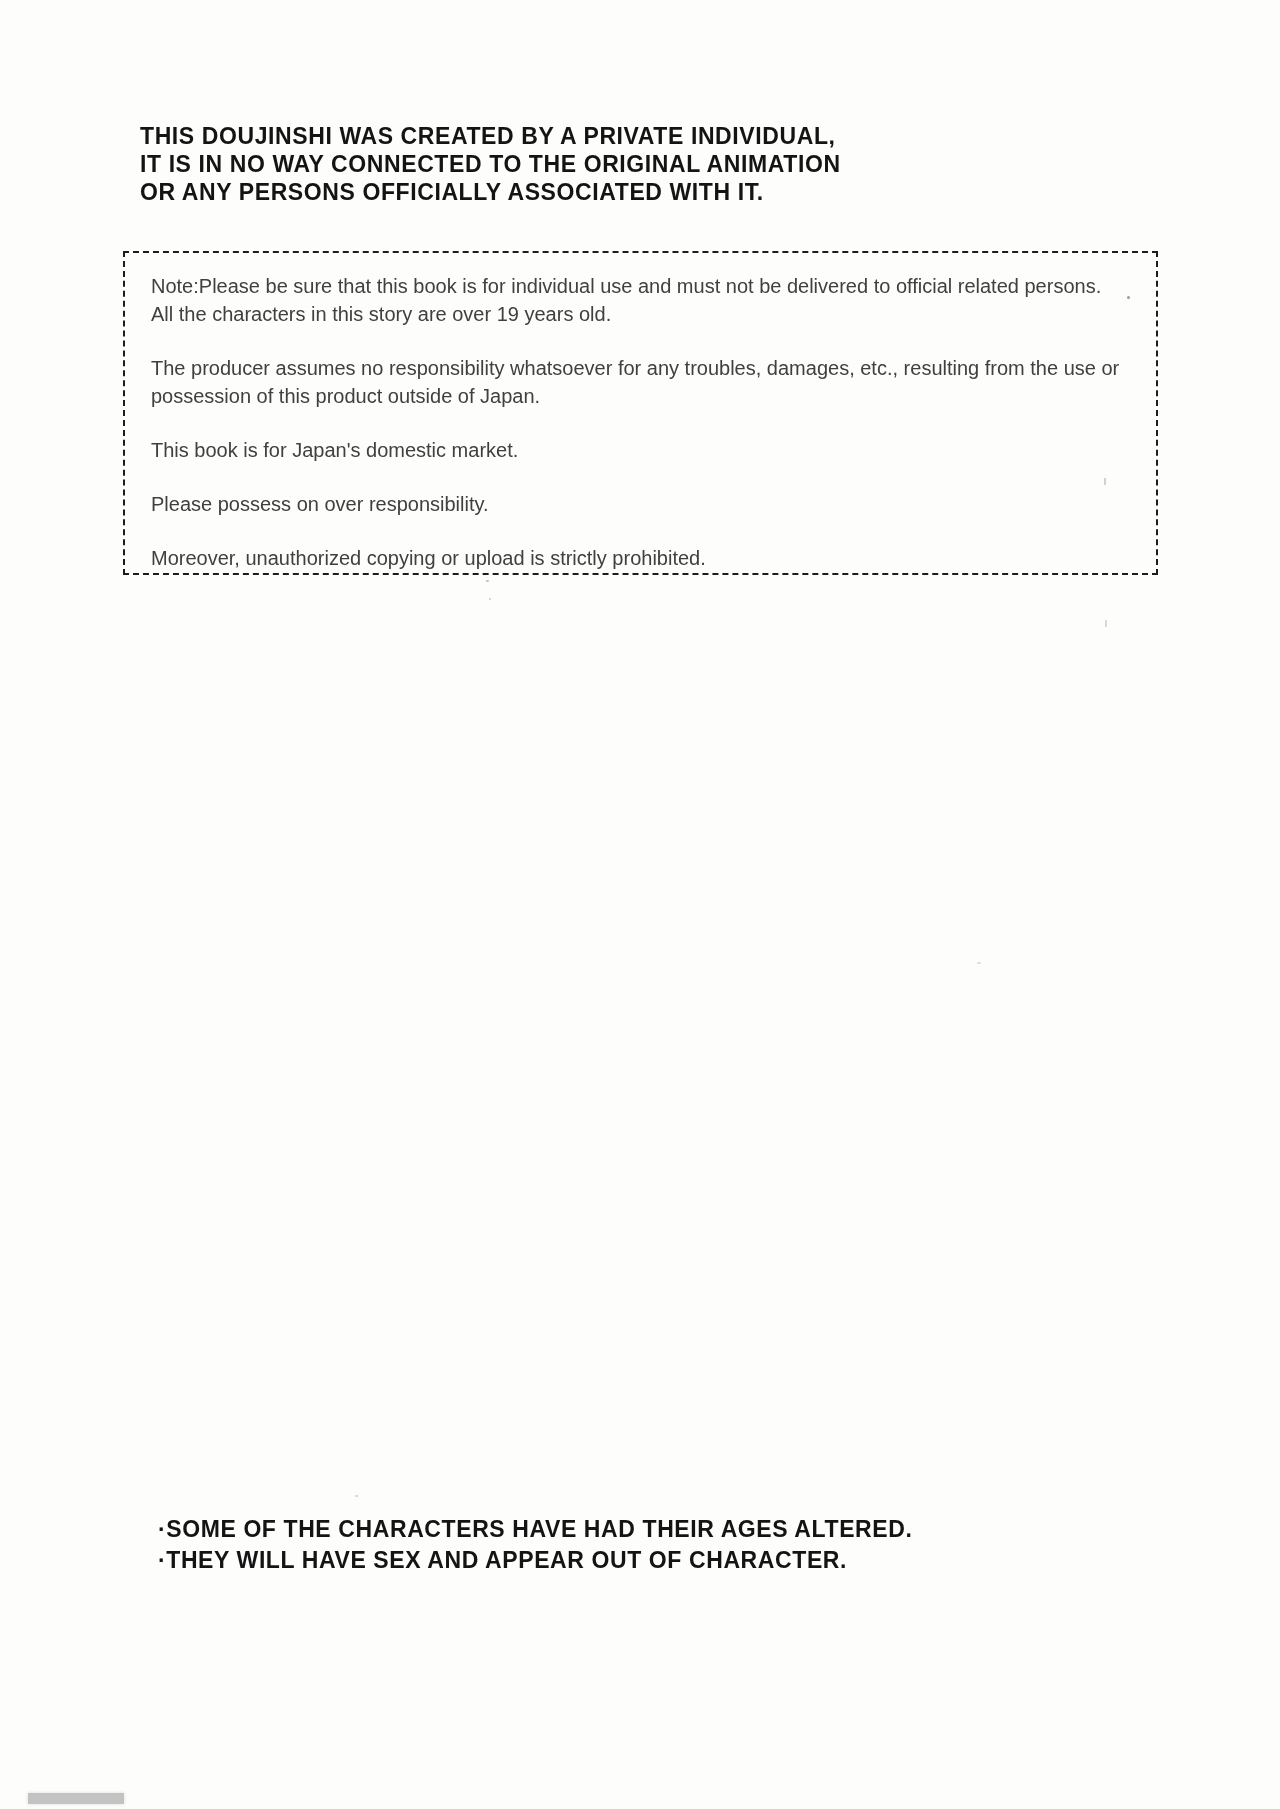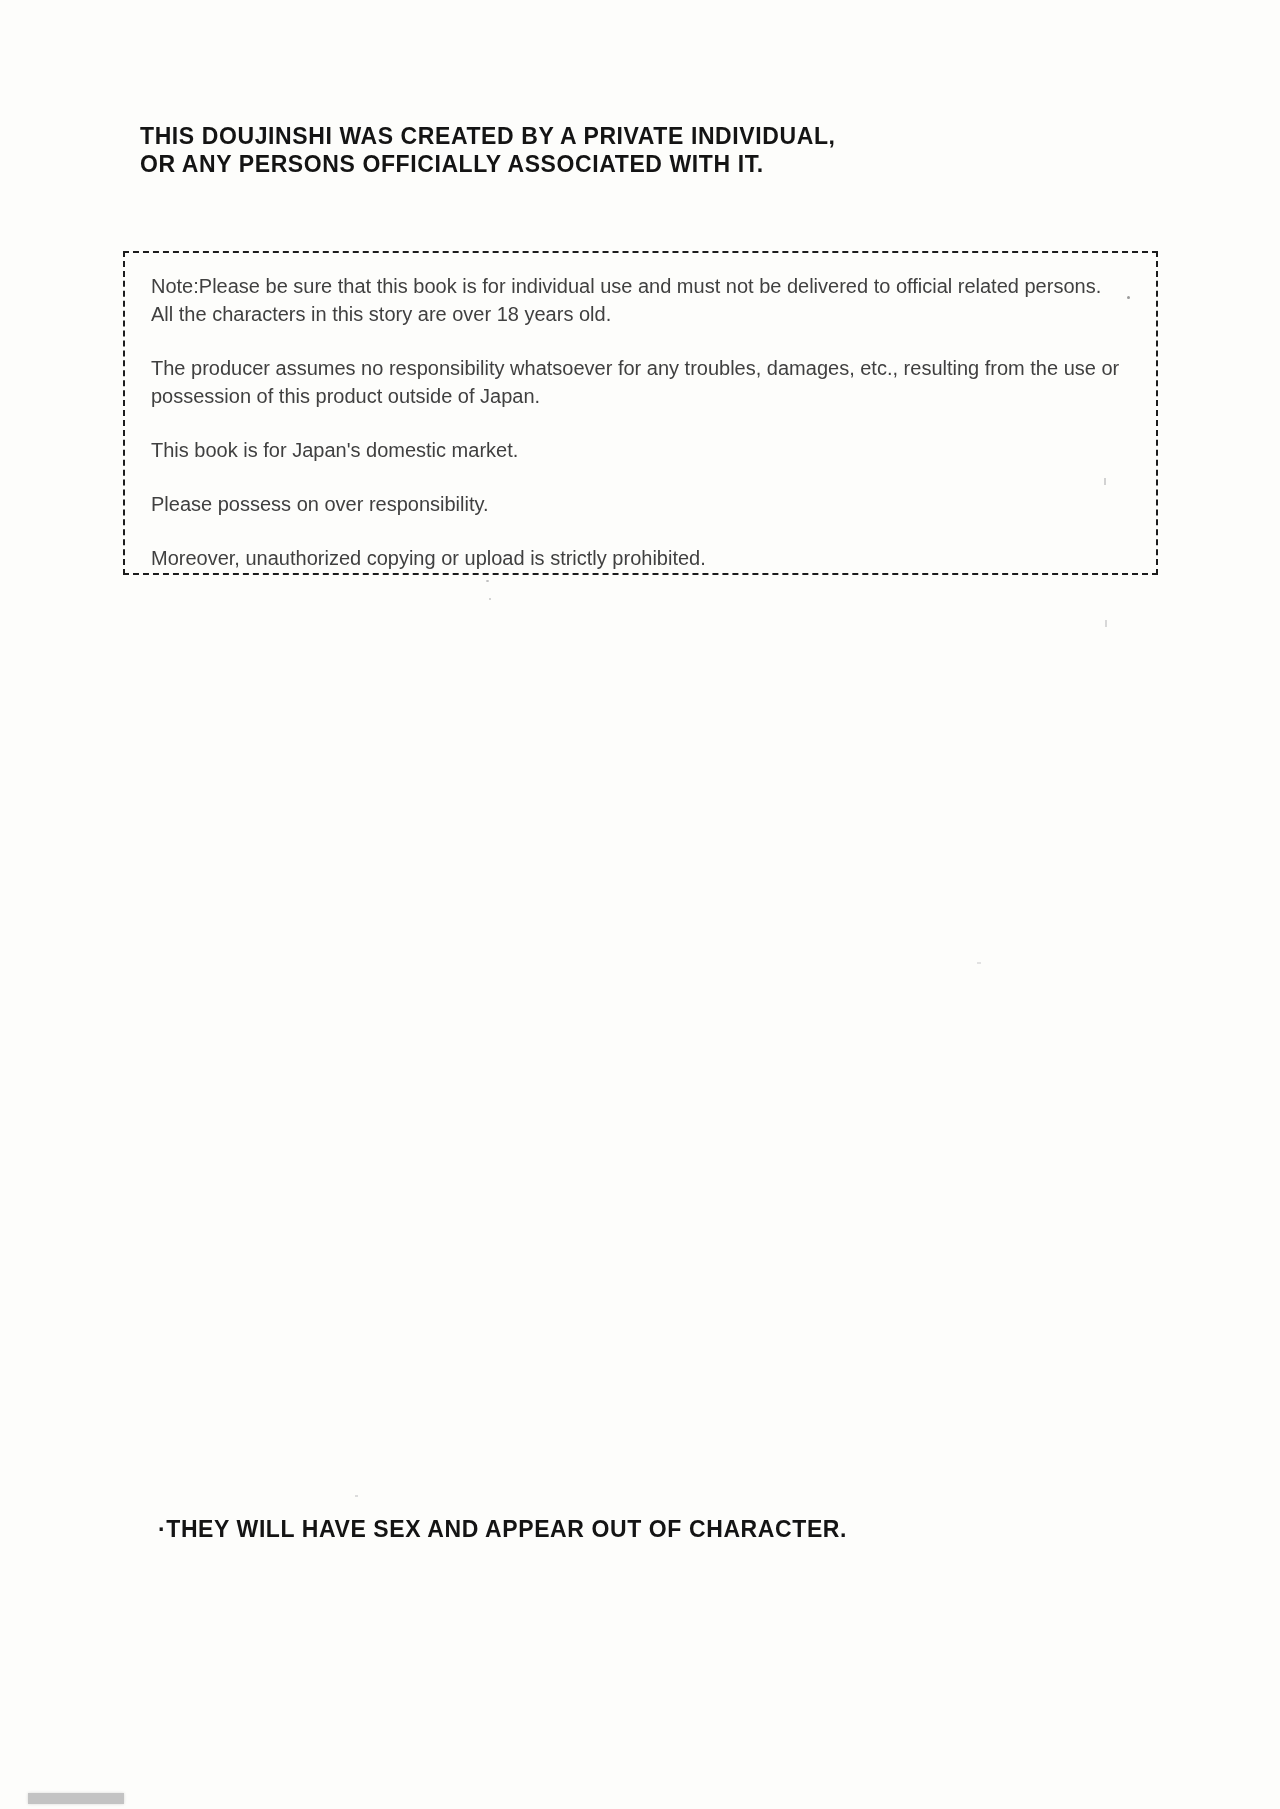--- a/index.html
+++ b/index.html
@@ -74,44 +74,46 @@
   .speck-6 { left: 977px; top: 962px; width: 4px; height: 2px; background: #e2e2e2; }
   .speck-7 { left: 355px; top: 1495px; width: 3px; height: 2px; background: #dcdcdc; }
 </style>
 </head>
 <body>
 
 <div class="page">
 
   <div class="header-block comic-text">
     <div class="header-line">THIS DOUJINSHI WAS CREATED BY A PRIVATE INDIVIDUAL,</div>
+    <div class="header-line">IT IS IN NO WAY CONNECTED TO THE ORIGINAL ANIMATION</div>
     <div class="header-line">OR ANY PERSONS OFFICIALLY ASSOCIATED WITH IT.</div>
   </div>
 
   <div class="notice-box">
     <p class="notice-para">
       <span class="notice-line">Note:Please be sure that this book is for individual use and must not be delivered to official related persons.</span><br>
-      <span class="notice-line">All the characters in this story are over 18 years old.</span>
+      <span class="notice-line">All the characters in this story are over 19 years old.</span>
     </p>
     <p class="notice-para">
       <span class="notice-line">The producer assumes no responsibility whatsoever for any troubles, damages, etc., resulting from the use or</span><br>
       <span class="notice-line">possession of this product outside of Japan.</span>
     </p>
     <p class="notice-para">
       <span class="notice-line">This book is for Japan's domestic market.</span>
     </p>
     <p class="notice-para">
       <span class="notice-line">Please possess on over responsibility.</span>
     </p>
     <p class="notice-para">
       <span class="notice-line">Moreover, unauthorized copying or upload is strictly prohibited.</span>
     </p>
   </div>
 
   <div class="footer-block comic-text">
+    <div class="footer-line">·SOME OF THE CHARACTERS HAVE HAD THEIR AGES ALTERED.</div>
     <div class="footer-line">·THEY WILL HAVE SEX AND APPEAR OUT OF CHARACTER.</div>
   </div>
 
   <div class="artifact artifact-strip"></div>
   <div class="artifact speck-1"></div>
   <div class="artifact speck-2"></div>
   <div class="artifact speck-3"></div>
   <div class="artifact speck-4"></div>
   <div class="artifact speck-5"></div>
   <div class="artifact speck-6"></div>

